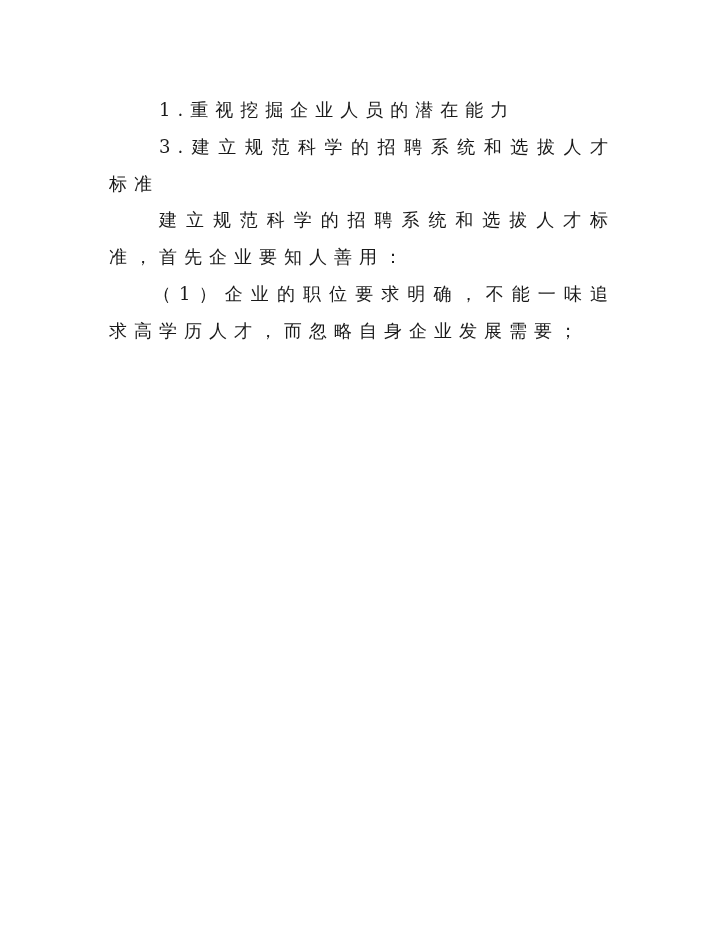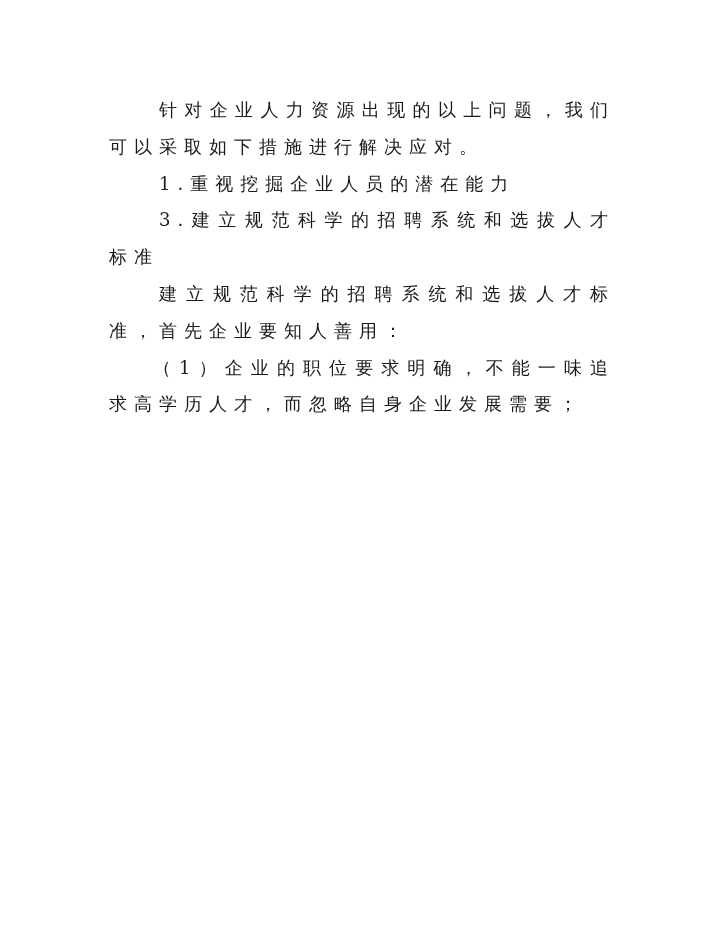--- a/index.html
+++ b/index.html
@@ -16,19 +16,18 @@
     letter-spacing: 7px;
   }
   .p { margin: 0; text-align: justify; text-align-last: left; }
   .indent { text-indent: 50px; }
   .indent-item { text-indent: 44px; }
 </style>
 </head>
 <body>
 
 <div class="page">
-  <p class="p indent">针对企业人力资源出现的以上问题，我们可以采取如下措施进行解决应对。</p>
   <p class="p indent">1.重视挖掘企业人员的潜在能力</p>
   <p class="p indent">3.建立规范科学的招聘系统和选拔人才标准</p>
   <p class="p indent">建立规范科学的招聘系统和选拔人才标准，首先企业要知人善用：</p>
   <p class="p indent-item">（1）企业的职位要求明确，不能一味追求高学历人才，而忽略自身企业发展需要；</p>
 
 </div>
 
 </body></html>

